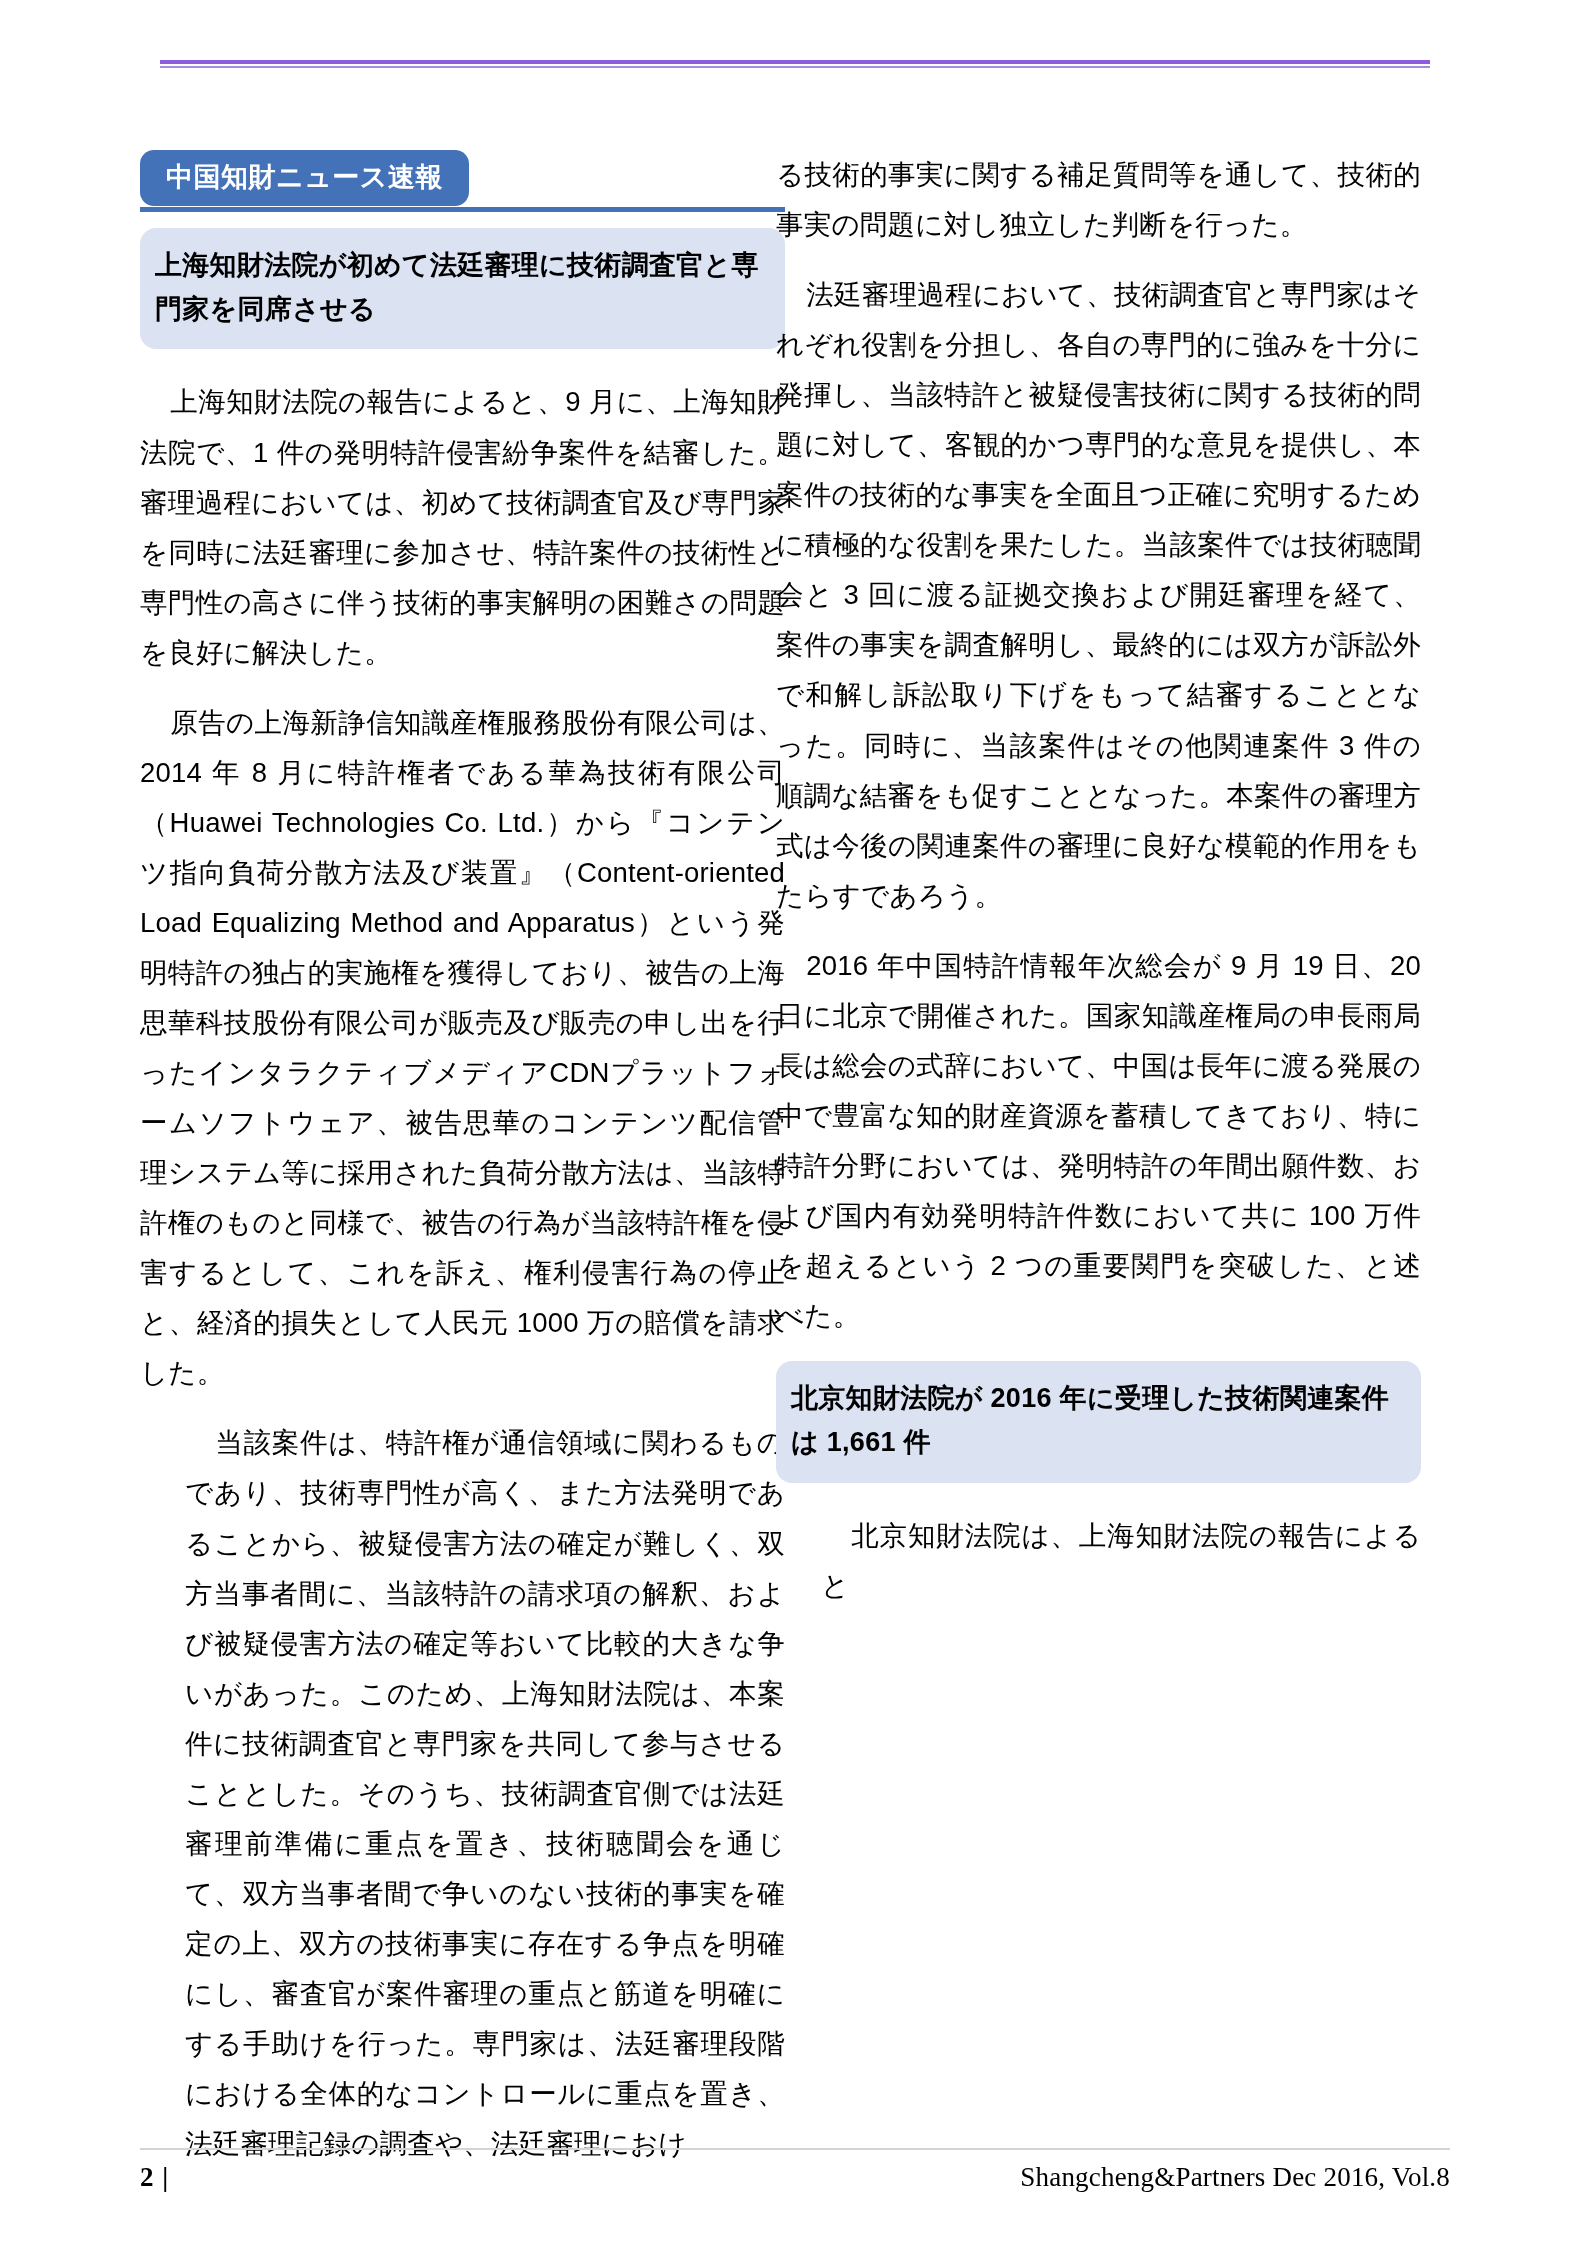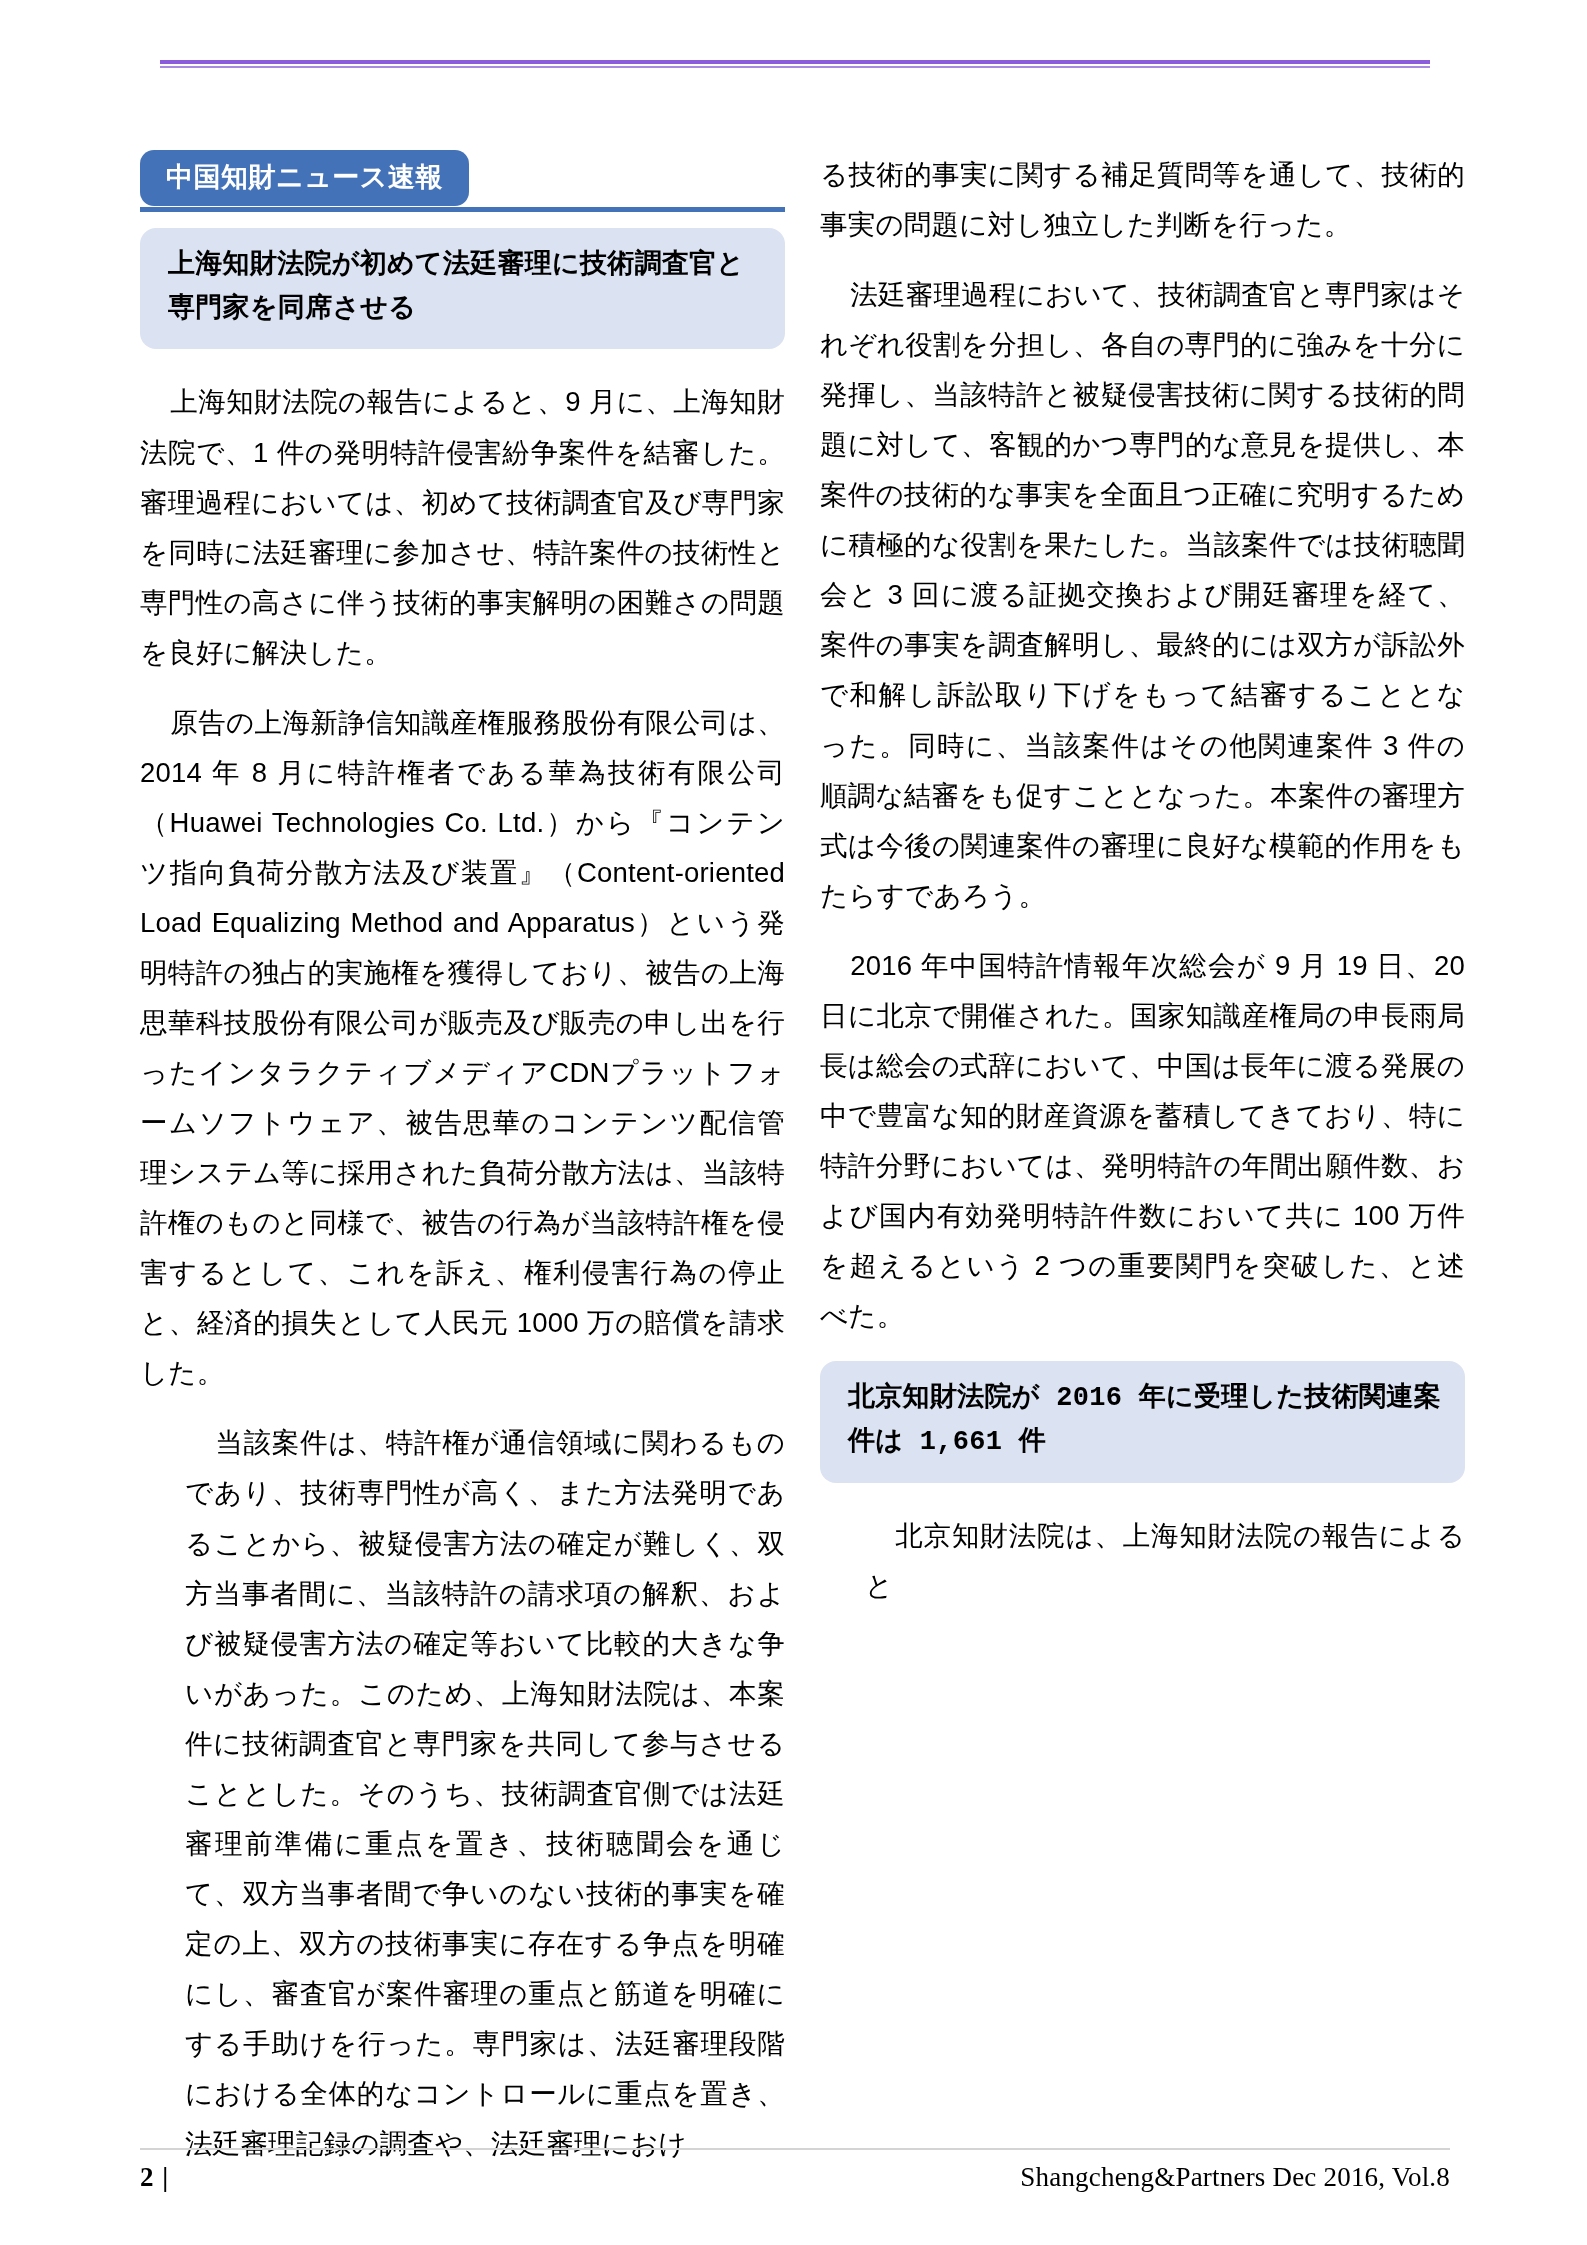--- a/index.html
+++ b/index.html
@@ -42,21 +42,21 @@
     background: #a88ae0;
   }
 
   
   .col {
     position: absolute;
     top: 150px;
     width: 645px;
   }
   .col-left  { left: 140px; }
-  .col-right { left: 820px; }
+  .col-right { left: 776px; }
 
   
   .badge-row {
     position: relative;
     height: 62px;
     margin-bottom: 16px;
   }
   .badge {
     position: absolute;
     left: 0;
@@ -78,27 +78,26 @@
     right: 0;
     bottom: 0;
     height: 5px;
     background: #4472b8;
   }
 
   
   .head-box {
     background: #dbe2f1;
     border-radius: 16px;
-    padding: 16px 22px 18px 28px;
+    padding: 16px 22px 18px 15px;
     margin-bottom: 28px;
     font-size: 27px;
     font-weight: 700;
     line-height: 1.62;
     letter-spacing: 0.3px;
-    font-family: Liberation Mono, monospace;
   }
   .head-box.tight { margin-top: 4px; }
 
   
   p.body {
     font-size: 27.5px;
     line-height: 1.82;
     margin: 0 0 20px 0;
     text-align: justify;
     text-justify: inter-character;

